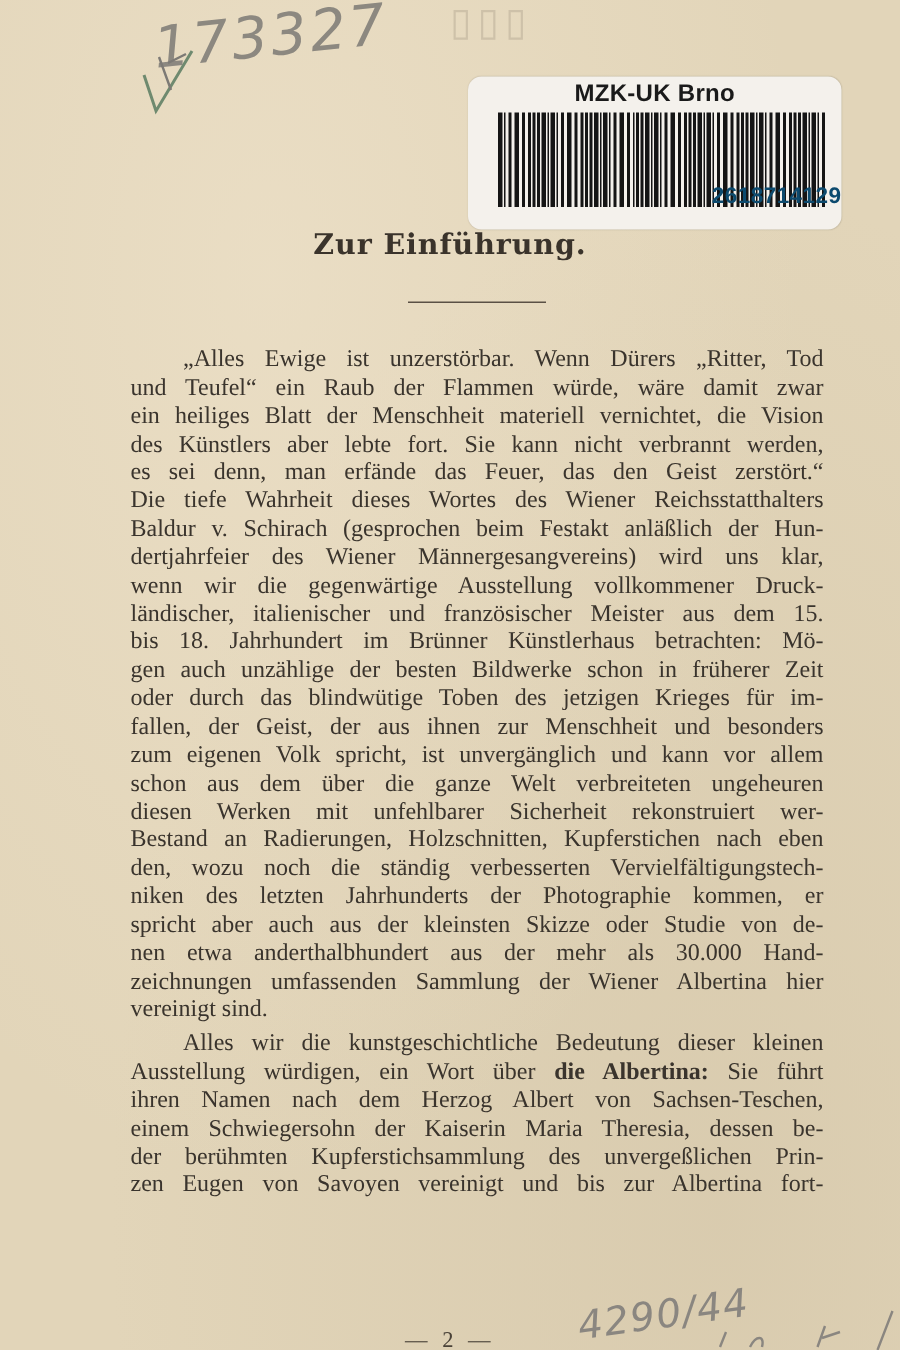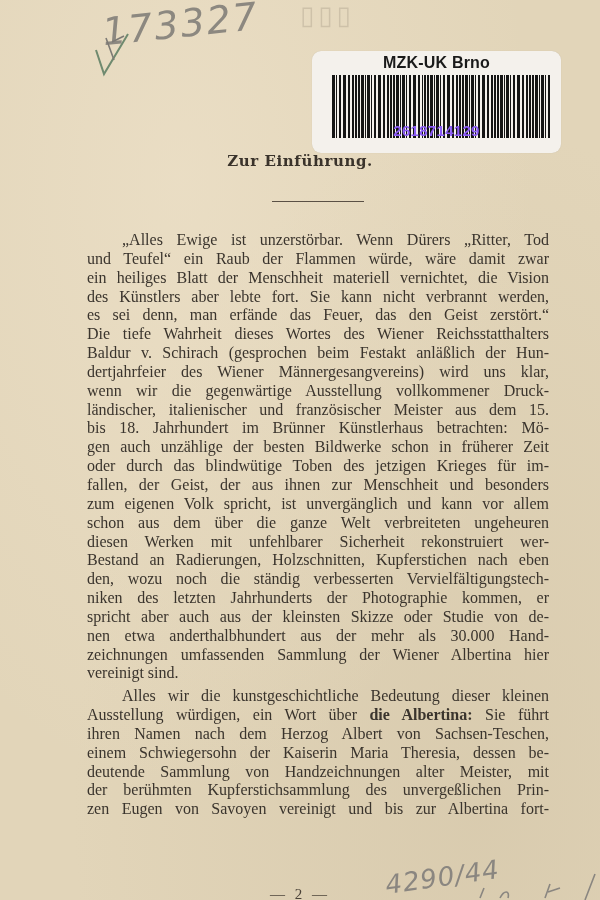--- a/index.html
+++ b/index.html
@@ -43,28 +43,28 @@
       position: absolute; left: 0; right: 0; top: 3px; text-align: center;
       font-family: "Liberation Sans", sans-serif; font-weight: bold;
       font-size: 16px; color: #1a1a1a; letter-spacing: 0.2px;
     }
     .barcode-bars {
       position: absolute; left: 20px; top: 24px; width: 220px; height: 63px;
       display: flex; align-items: stretch;
     }
     .barcode-bars span { display: block; background: #151515; height: 100%; }
     .barcode-number {
-      position: absolute; left: 0; right: 0; top: 71px; text-align: center;
+      position: absolute; left: 0; right: 0; top: 71px; text-align: right;
       font-family: "Liberation Sans", sans-serif; font-weight: bold;
-      font-size: 15px; color: #8b5cf6; letter-spacing: 0.3px;
+      font-size: 15px; color: #0c4a6e; letter-spacing: 0.3px;
     }
     .title {
       position: absolute; left: 0; width: 600px; top: 152px; text-align: center;
       font-family: "DejaVu Serif", serif; font-weight: bold;
-      font-size: 15px; color: #3a332b; letter-spacing: 0.6px;
+      font-size: 19px; color: #3a332b; letter-spacing: 0.6px;
     }
     .rule {
       position: absolute; left: 272px; top: 201px; width: 92px; height: 1px;
       background: #5a5045;
     }
     .body-text {
       position: absolute; left: 87px; top: 231px; width: 462px;
       font-family: "Liberation Serif", "DejaVu Serif", serif;
       font-size: 16px; line-height: 18.85px; color: #3a342d;
     }
@@ -266,21 +266,20 @@
       <span class="line">nen etwa anderthalbhundert aus der mehr als 30.000 Hand-</span>
       <span class="line">zeichnungen umfassenden Sammlung der Wiener Albertina hier</span>
       <span class="line last">vereinigt sind.</span>
     </div>
     <div class="para-gap"></div>
     <div>
       <span class="line indent">Alles wir die kunstgeschichtliche Bedeutung dieser kleinen</span>
       <span class="line"><span>Ausstellung würdigen, ein Wort über </span><b>die Albertina:</b><span> Sie führt</span></span>
       <span class="line">ihren Namen nach dem Herzog Albert von Sachsen-Teschen,</span>
       <span class="line">einem Schwiegersohn der Kaiserin Maria Theresia, dessen be-</span>
-      <span class="line">deutende Sammlung von Handzeichnungen alter Meister, mit</span>
       <span class="line">der berühmten Kupferstichsammlung des unvergeßlichen Prin-</span>
       <span class="line">zen Eugen von Savoyen vereinigt und bis zur Albertina fort-</span>
     </div>
   </div>
 
   <div class="page-number">— 2 —</div>
   <div class="hand-shelfmark">4290/44</div>
   <svg class="hand-scrawl" viewBox="0 0 140 30">
     <path d="M20 28 L24 18 M40 28 C44 20 50 20 48 28 M85 28 L90 14 M88 22 L100 18 M125 30 L135 4" fill="none" stroke="#8a8680" stroke-width="1.6"></path>
   </svg>

